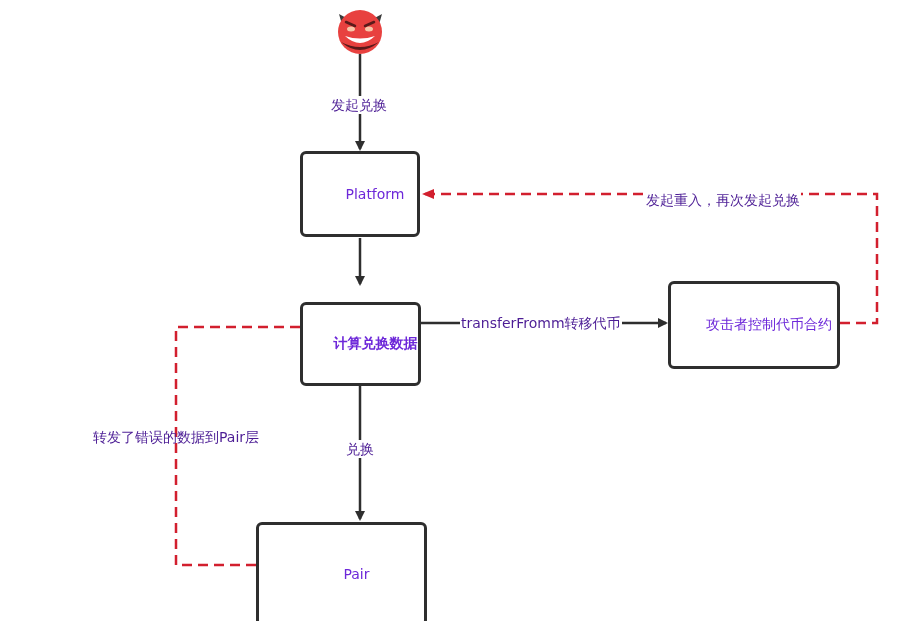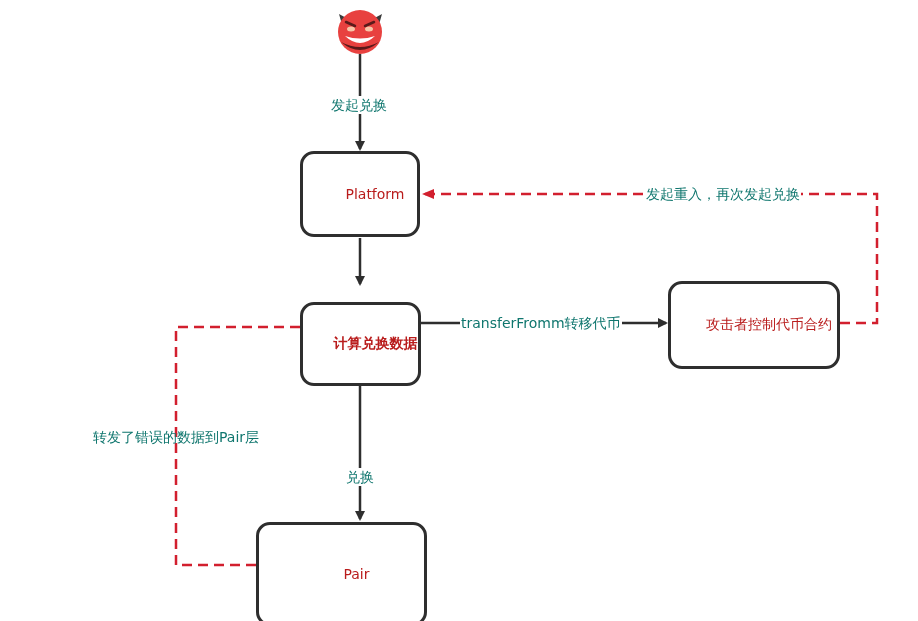--- a/index.html
+++ b/index.html
@@ -1,22 +1,22 @@
 <!DOCTYPE html>
 <html><head>
 <meta charset="utf-8">
 <style>
   html, body { margin: 0; padding: 0; background: #ffffff; }
   body { width: 918px; height: 621px; position: relative; overflow: hidden;
          font-family: "DejaVu Sans", "Liberation Sans", sans-serif; color: #333; }
   svg.canvas { position: absolute; left: 0; top: 0; }
-  .node { position: absolute; box-sizing: border-box; border: 3px solid #2e2e2e; border-radius: 14px;
+  .node { position: absolute; box-sizing: border-box; border: 3px solid #2e2e2e; border-radius: 6px;
           background: #fff; display: flex; align-items: center; justify-content: center;
-          font-size: 14px; color: #b91c1c; padding-left: 30px; }
-  .label { position: absolute; font-size: 14px; color: #0f766e; background: #fff; white-space: nowrap;
+          font-size: 14px; color: #6d28d9; padding-left: 30px; }
+  .label { position: absolute; font-size: 14px; color: #4c1d95; background: #fff; white-space: nowrap;
            line-height: 18px; padding: 0 1px; }
 </style>
 </head>
 <body>
 
 <svg class="canvas" width="918" height="621" viewBox="0 0 918 621">
   <defs>
     <marker id="arrBlack" markerWidth="10" markerHeight="10" refX="8" refY="5" orient="auto" markerUnits="userSpaceOnUse">
       <path d="M0,0 L10,5 L0,10 z" fill="#2e2e2e"></path>
     </marker>
@@ -49,16 +49,16 @@
 
   <polyline points="300,327 176,327 176,565 272,565" fill="none" stroke="#d21f2e" stroke-width="2.5" stroke-dasharray="10,6" marker-end="url(#arrRed)"></polyline>
 </svg>
 
 <div class="node" style="left:300px;top:151px;width:120px;height:86px;">Platform</div>
 <div class="node" style="left:300px;top:302px;width:121px;height:84px;font-weight:bold;">计算兑换数据</div>
 <div class="node" style="left:668px;top:281px;width:172px;height:88px;">攻击者控制代币合约</div>
 <div class="node" style="left:256px;top:522px;width:171px;height:104px;">Pair</div>
 
 <div class="label" style="left:330px;top:96px;">发起兑换</div>
-<div class="label" style="left:645px;top:185px;">发起重入，再次发起兑换</div>
+<div class="label" style="left:645px;top:191px;">发起重入，再次发起兑换</div>
 <div class="label" style="left:460px;top:314px;text-align:center;">transferFromm转移代币</div>
-<div class="label" style="left:345px;top:440px;margin-top:28px;">兑换</div>
+<div class="label" style="left:345px;top:440px;">兑换</div>
 <div class="label" style="left:84px;top:428px;background:transparent;margin-left:8px;">转发了错误的数据到Pair层</div>
 
 </body></html>

